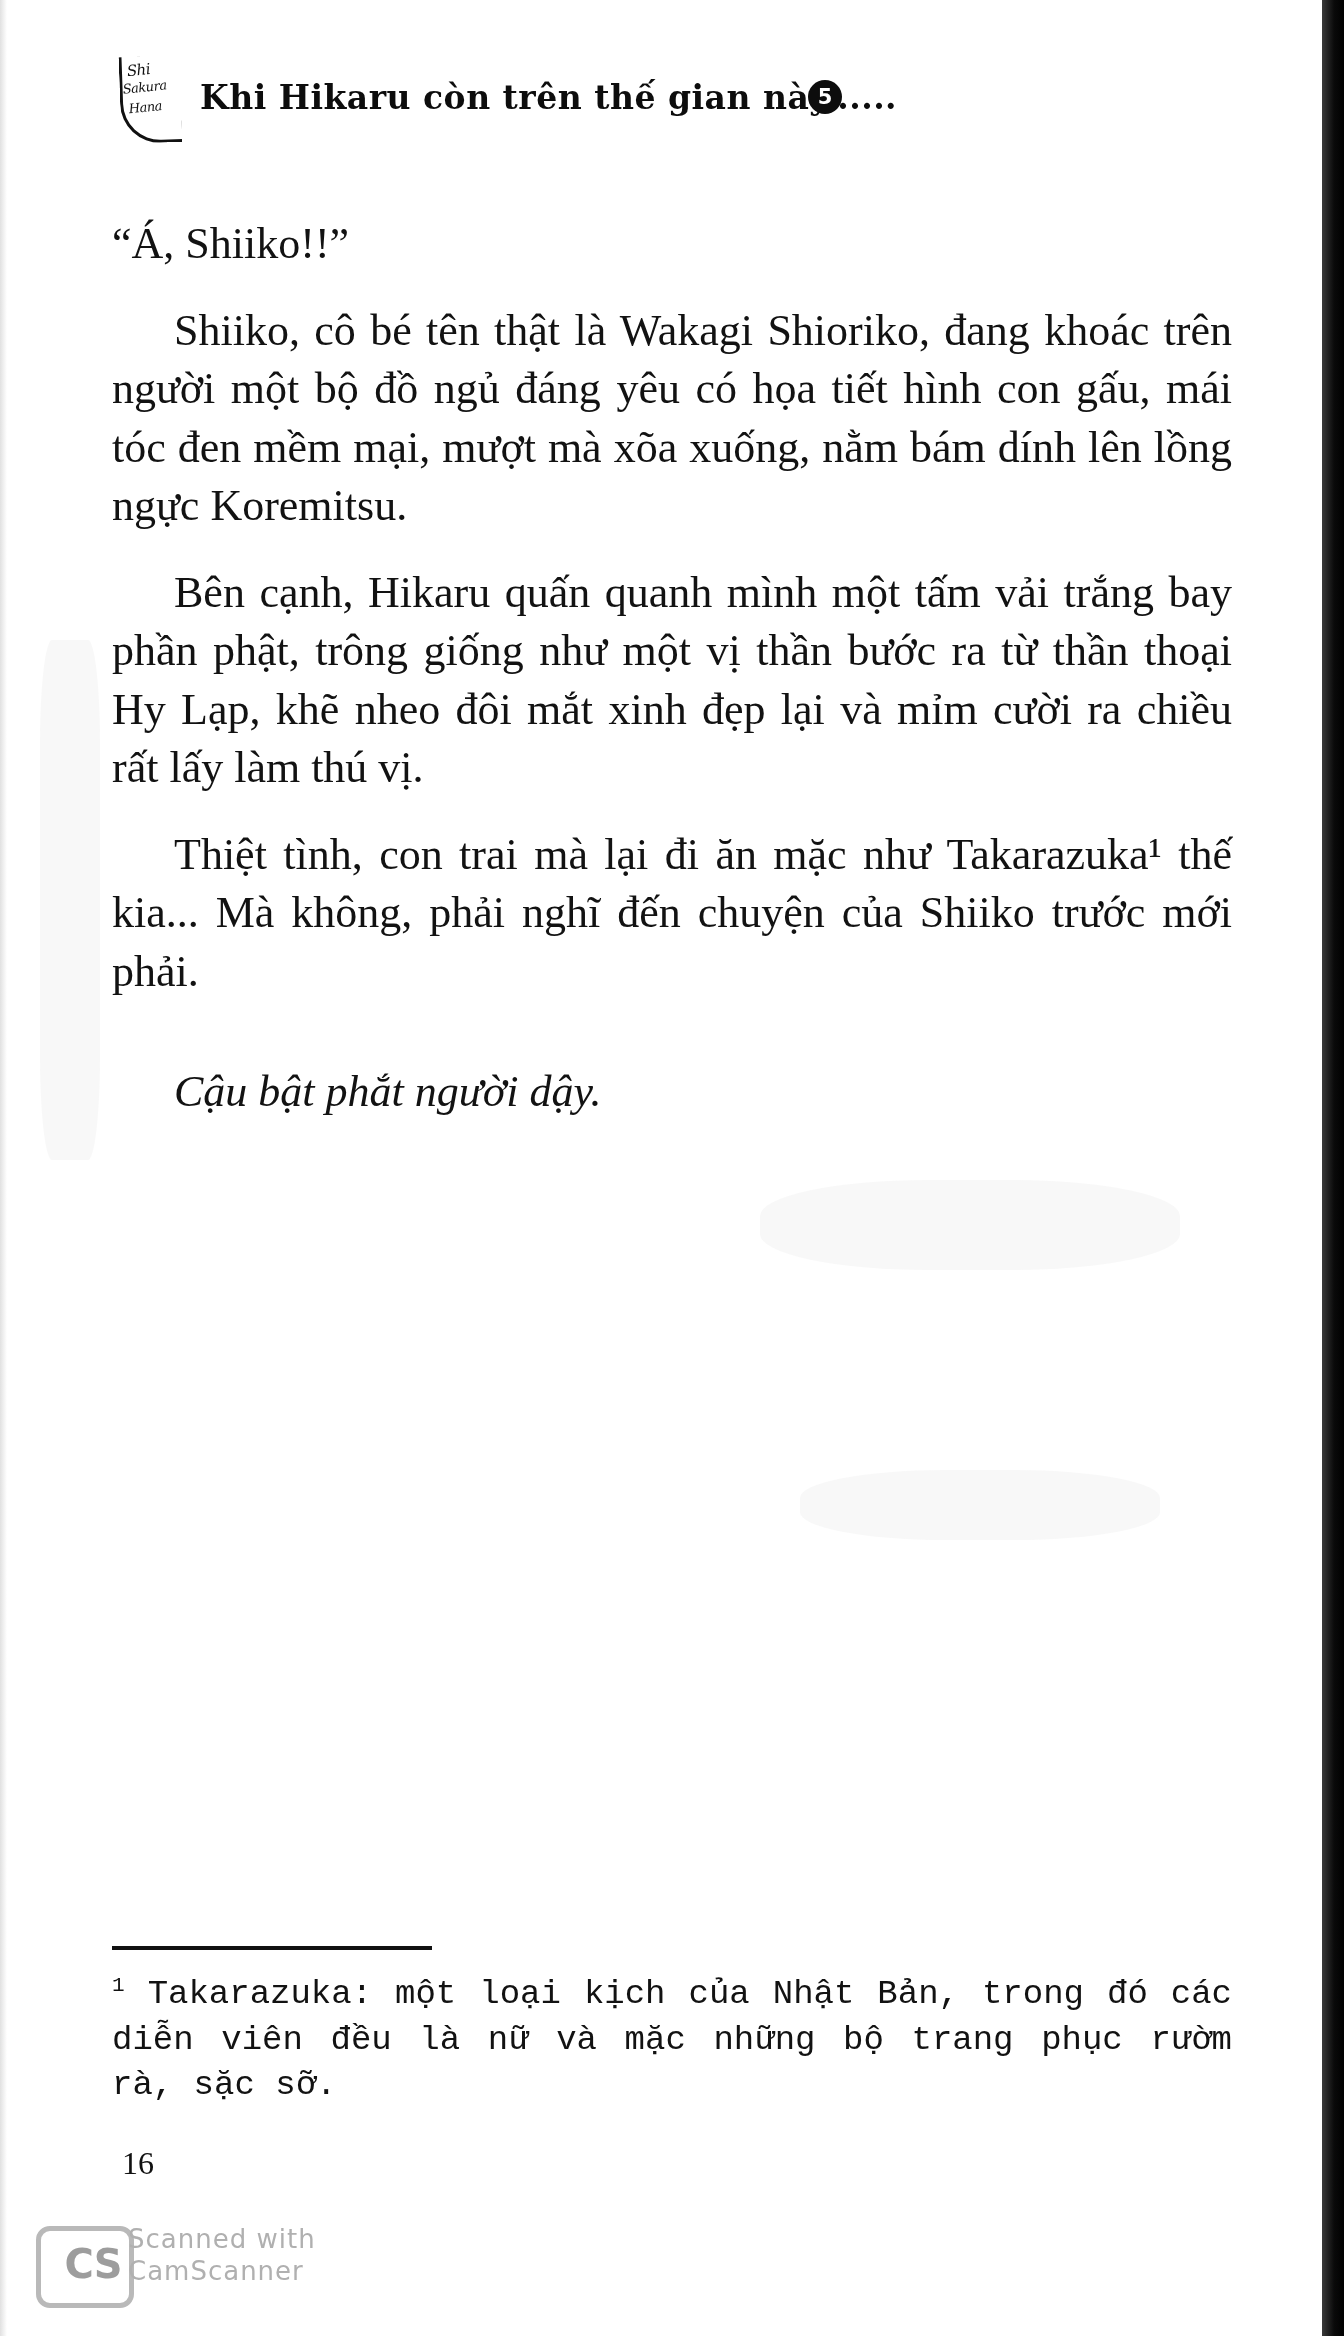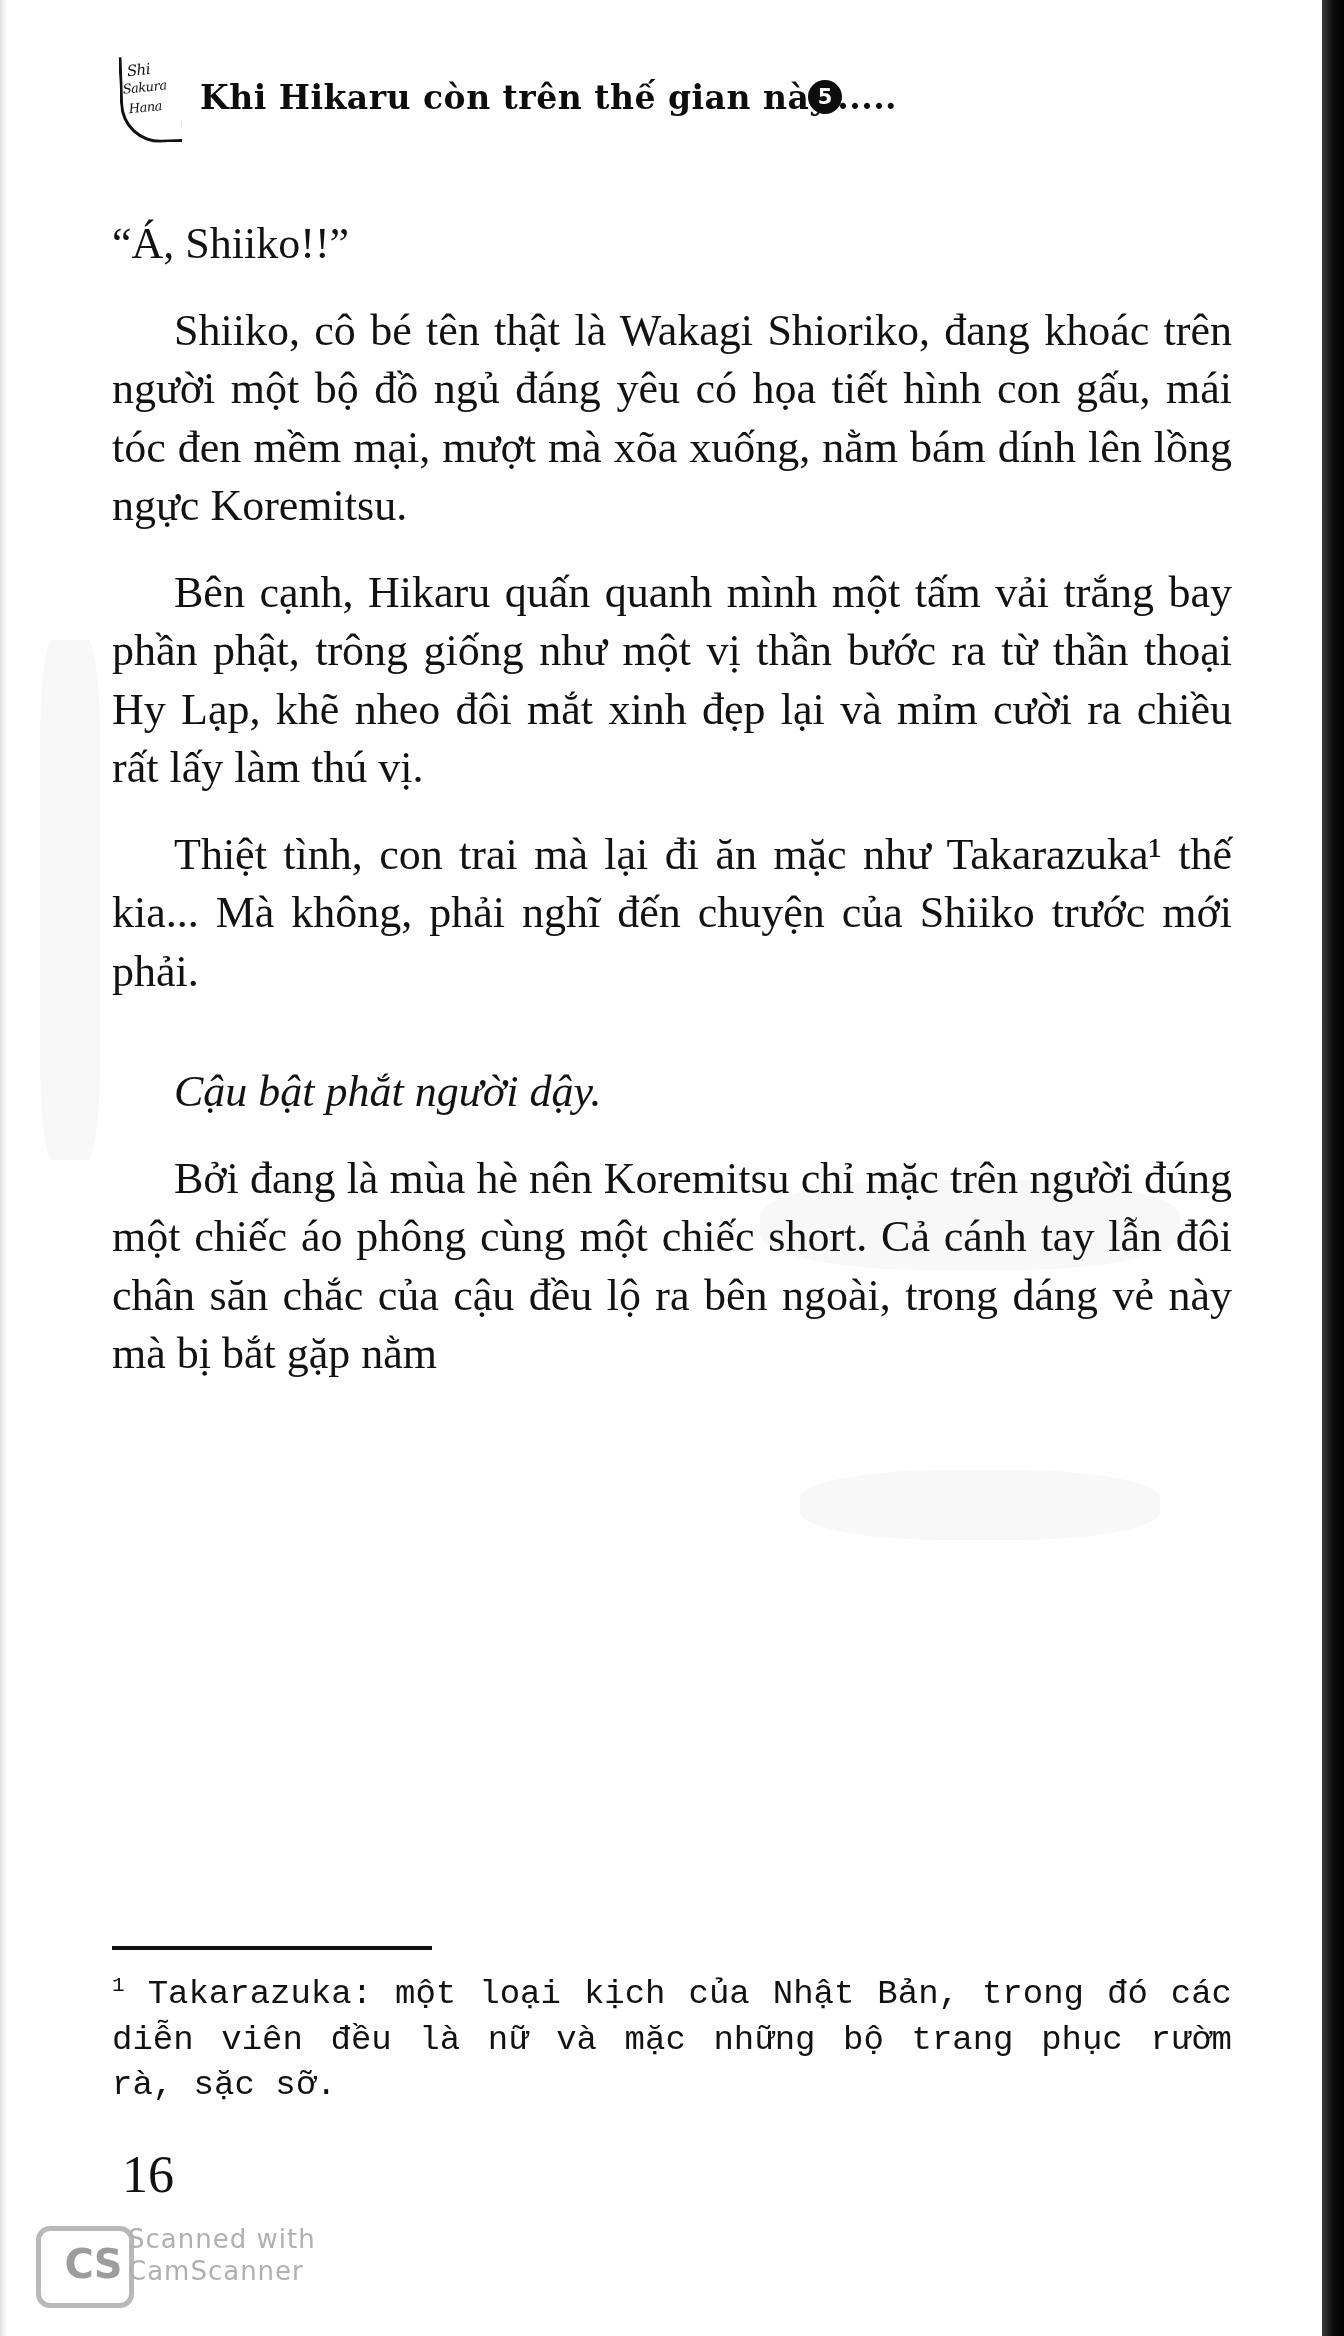--- a/index.html
+++ b/index.html
@@ -153,21 +153,21 @@
     font-family: Liberation Mono, monospace;
     color: #121212;
   }
   .footnote sup { font-size: 21px; }
 
   
   .page-number {
     position: absolute;
     left: 122px;
     top: 2145px;
-    font-size: 52px;
+    font-size: 32px;
     font-family: "Liberation Serif", serif;
     color: #111;
   }
 
   
   .watermark {
     position: absolute;
     left: 36px;
     top: 2220px;
     width: 420px;
@@ -230,21 +230,20 @@
     <div class="running-title">Khi Hikaru còn trên thế gian này......</div>
     <div class="chapter-badge">5</div>
   </div>
 
   <div class="body-text">
     <p class="no-indent">“Á, Shiiko!!”</p>
     <p>Shiiko, cô bé tên thật là Wakagi Shioriko, đang khoác trên người một bộ đồ ngủ đáng yêu có họa tiết hình con gấu, mái tóc đen mềm mại, mượt mà xõa xuống, nằm bám dính lên lồng ngực Koremitsu.</p>
     <p>Bên cạnh, Hikaru quấn quanh mình một tấm vải trắng bay phần phật, trông giống như một vị thần bước ra từ thần thoại Hy Lạp, khẽ nheo đôi mắt xinh đẹp lại và mỉm cười ra chiều rất lấy làm thú vị.</p>
     <p class="italic">Thiệt tình, con trai mà lại đi ăn mặc như Takarazuka¹ thế kia... Mà không, phải nghĩ đến chuyện của Shiiko trước mới phải.</p>
     <p class="spaced-before">Cậu bật phắt người dậy.</p>
-    <p>Bởi đang là mùa hè nên Koremitsu chỉ mặc trên người đúng một chiếc áo phông cùng một chiếc short. Cả cánh tay lẫn đôi chân săn chắc của cậu đều lộ ra bên ngoài, trong dáng vẻ này mà bị bắt gặp nằm</p>
   </div>
 
   <div class="footnote-rule"></div>
   <div class="footnote">
     <sup>1</sup>
     <span>Takarazuka: một loại kịch của Nhật Bản, trong đó các diễn viên đều là nữ và mặc những bộ trang phục rườm rà, sặc sỡ.</span>
   </div>
 
   <div class="page-number">16</div>
 

